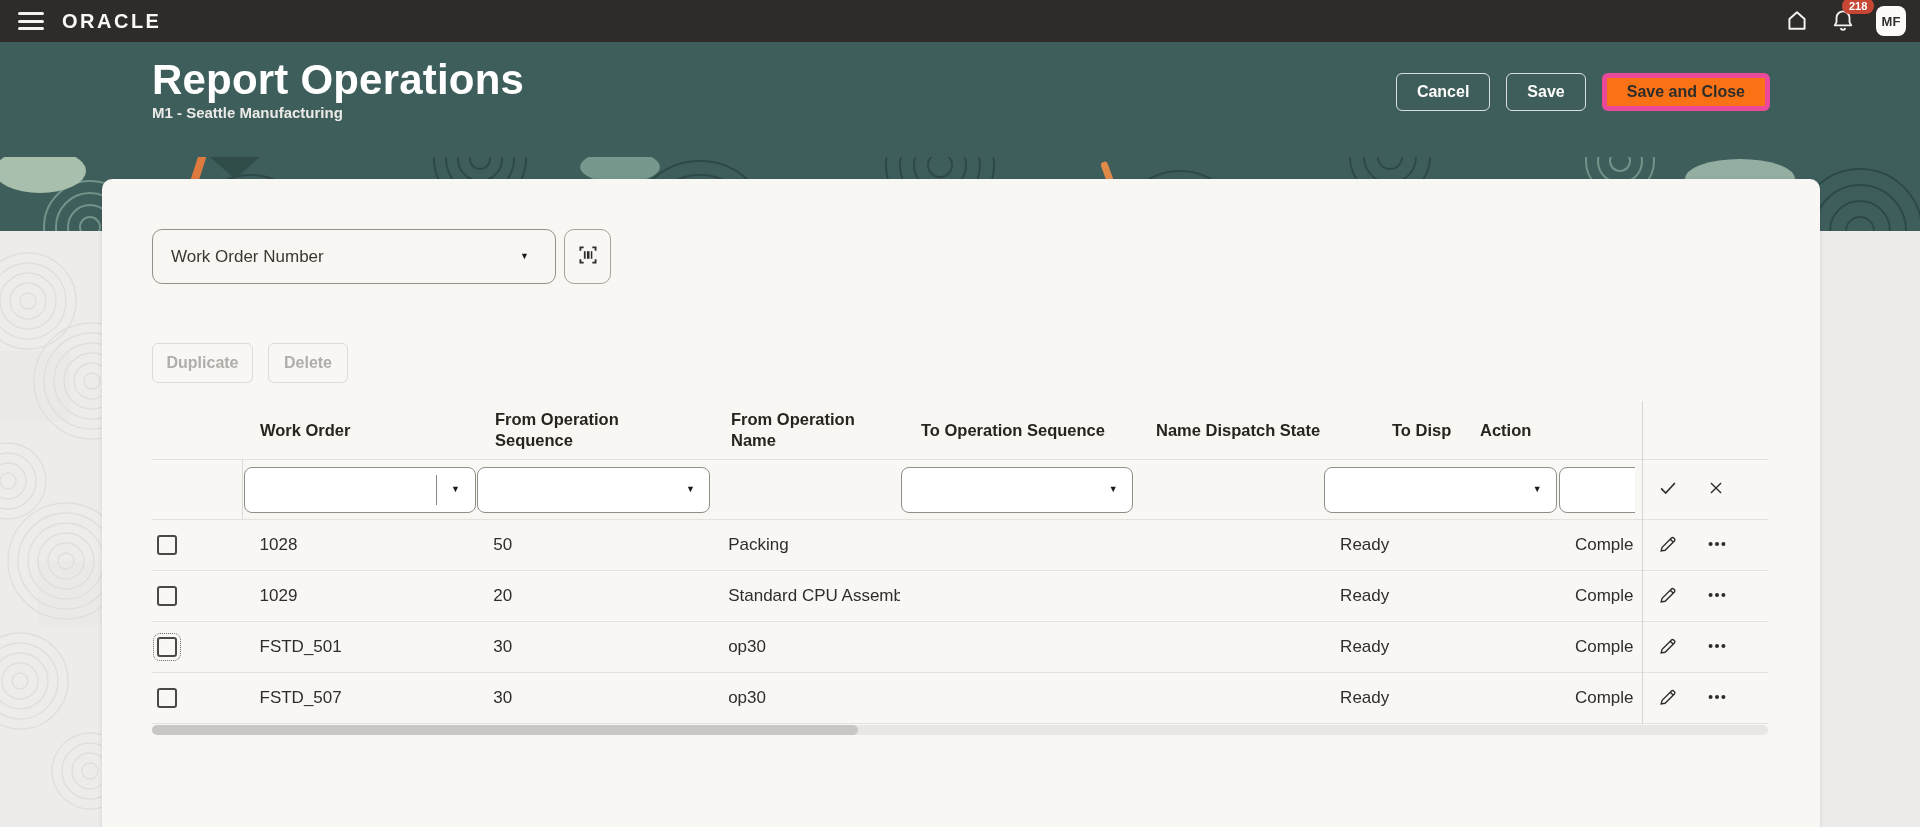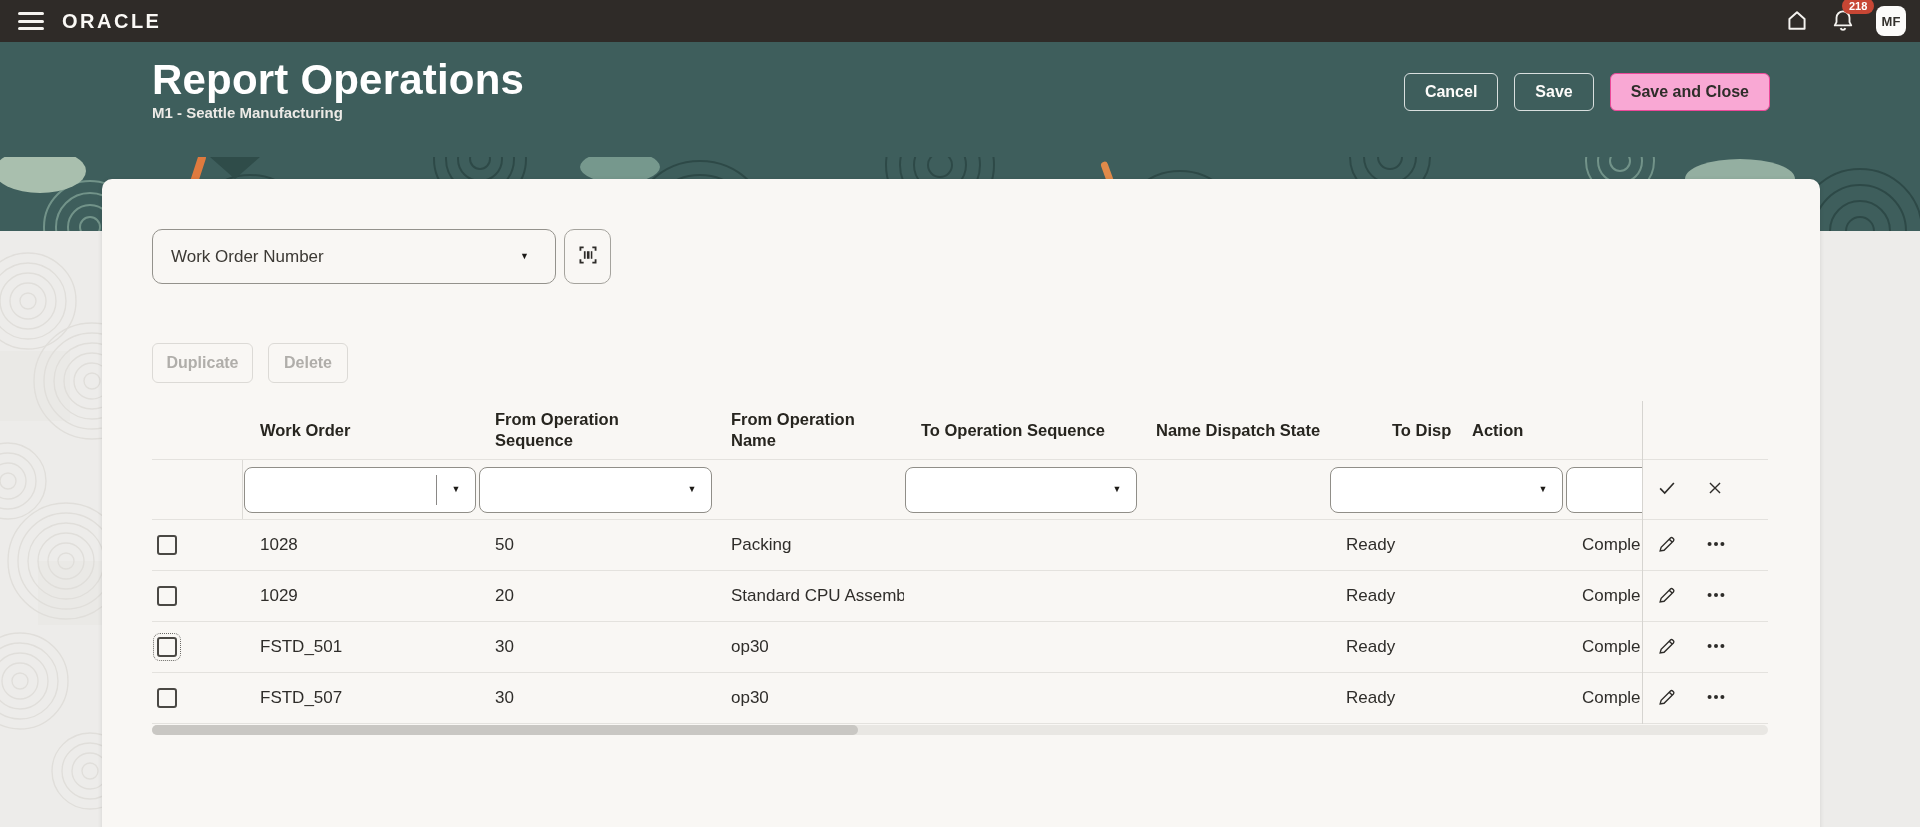--- a/index.html
+++ b/index.html
@@ -22,21 +22,21 @@
     font-weight:700;display:flex;align-items:center;justify-content:center;border:none;cursor:pointer;}
 
   
   .teal{position:absolute;left:0;top:42px;width:1920px;height:115px;background:#3e5e5c;}
   .page-title{position:absolute;left:152px;top:14px;font-size:42px;font-weight:700;color:#ffffff;letter-spacing:.2px;}
   .page-subtitle{position:absolute;left:152px;top:62px;font-size:15px;font-weight:700;color:#eceae6;}
   .header-actions{position:absolute;right:150px;top:31px;display:flex;gap:16px;}
   .btn{font-family:"Liberation Sans",sans-serif;font-size:16px;font-weight:700;border-radius:6px;
     height:38px;padding:0 20px;cursor:pointer;}
   .btn-ghost{background:transparent;color:#fdfcfa;border:1px solid rgba(255,255,255,.8);}
-  .btn-solid{background:#f9a8d4;color:#2f2d2a;border:1px solid #ec4899;}
+  .btn-solid{background:#f97316;color:#2f2d2a;border:5px solid #ec4899;}
 
   
   .banner{position:absolute;left:0;top:157px;width:1920px;height:74px;overflow:hidden;}
   .left-pattern{position:absolute;left:0;top:231px;width:102px;height:596px;overflow:hidden;}
 
   
   .card{position:absolute;left:102px;top:179px;width:1718px;height:659px;background:#f9f7f4;
     border-radius:10px 10px 0 0;box-shadow:0 1px 5px rgba(0,0,0,.10);}
 
   .wo-combo{position:absolute;left:50px;top:50px;width:404px;height:55px;background:#f9f7f4;
@@ -49,21 +49,21 @@
 
   .btn-disabled{position:absolute;height:40px;background:transparent;border:1px solid #dcdad6;
     border-radius:6px;color:#b0aeaa;font-size:16px;font-weight:700;font-family:"Liberation Sans",sans-serif;}
   .dup-btn{left:50px;top:164px;width:101px;}
   .del-btn{left:166px;top:164px;width:80px;}
 
   
   .table{position:absolute;left:50px;top:222px;width:1616px;height:350px;}
   .trow{position:absolute;left:0;width:1616px;display:flex;}
   .w0{width:91px;} .w1{width:235px;} .w2{width:236px;} .w3{width:190px;} .w4{width:235px;}
-  .w5{width:190px;} .w6{width:236px;} .w7{width:77px;overflow:hidden;} .w8{width:126px;}
+  .w5{width:190px;} .w6{width:236px;} .w7{width:77px;overflow:hidden;} .w8{width:126px;margin-left:8px;}
   .cell{display:flex;align-items:center;padding-left:17px;font-size:17px;color:#2f2d2a;overflow:hidden;white-space:nowrap;}
   .thead{top:0;height:58px;}
   .thead .cell{font-size:16.5px;font-weight:700;color:#27251f;line-height:1.25;white-space:normal;}
   .thead .wrapcol span{display:inline-block;width:150px;}
   .tfilter{top:58px;height:61px;border-top:1px solid #e4e2de;border-bottom:1px solid #e4e2de;}
   .fcell{display:flex;align-items:center;padding-left:1px;overflow:hidden;}
   .combo{height:46px;background:#ffffff;border:1px solid #908e88;border-radius:8px;display:flex;
     align-items:center;cursor:text;}
   .combo .spacer{flex:1;}
   .combo .divider{width:1px;height:30px;background:#8a8886;}

